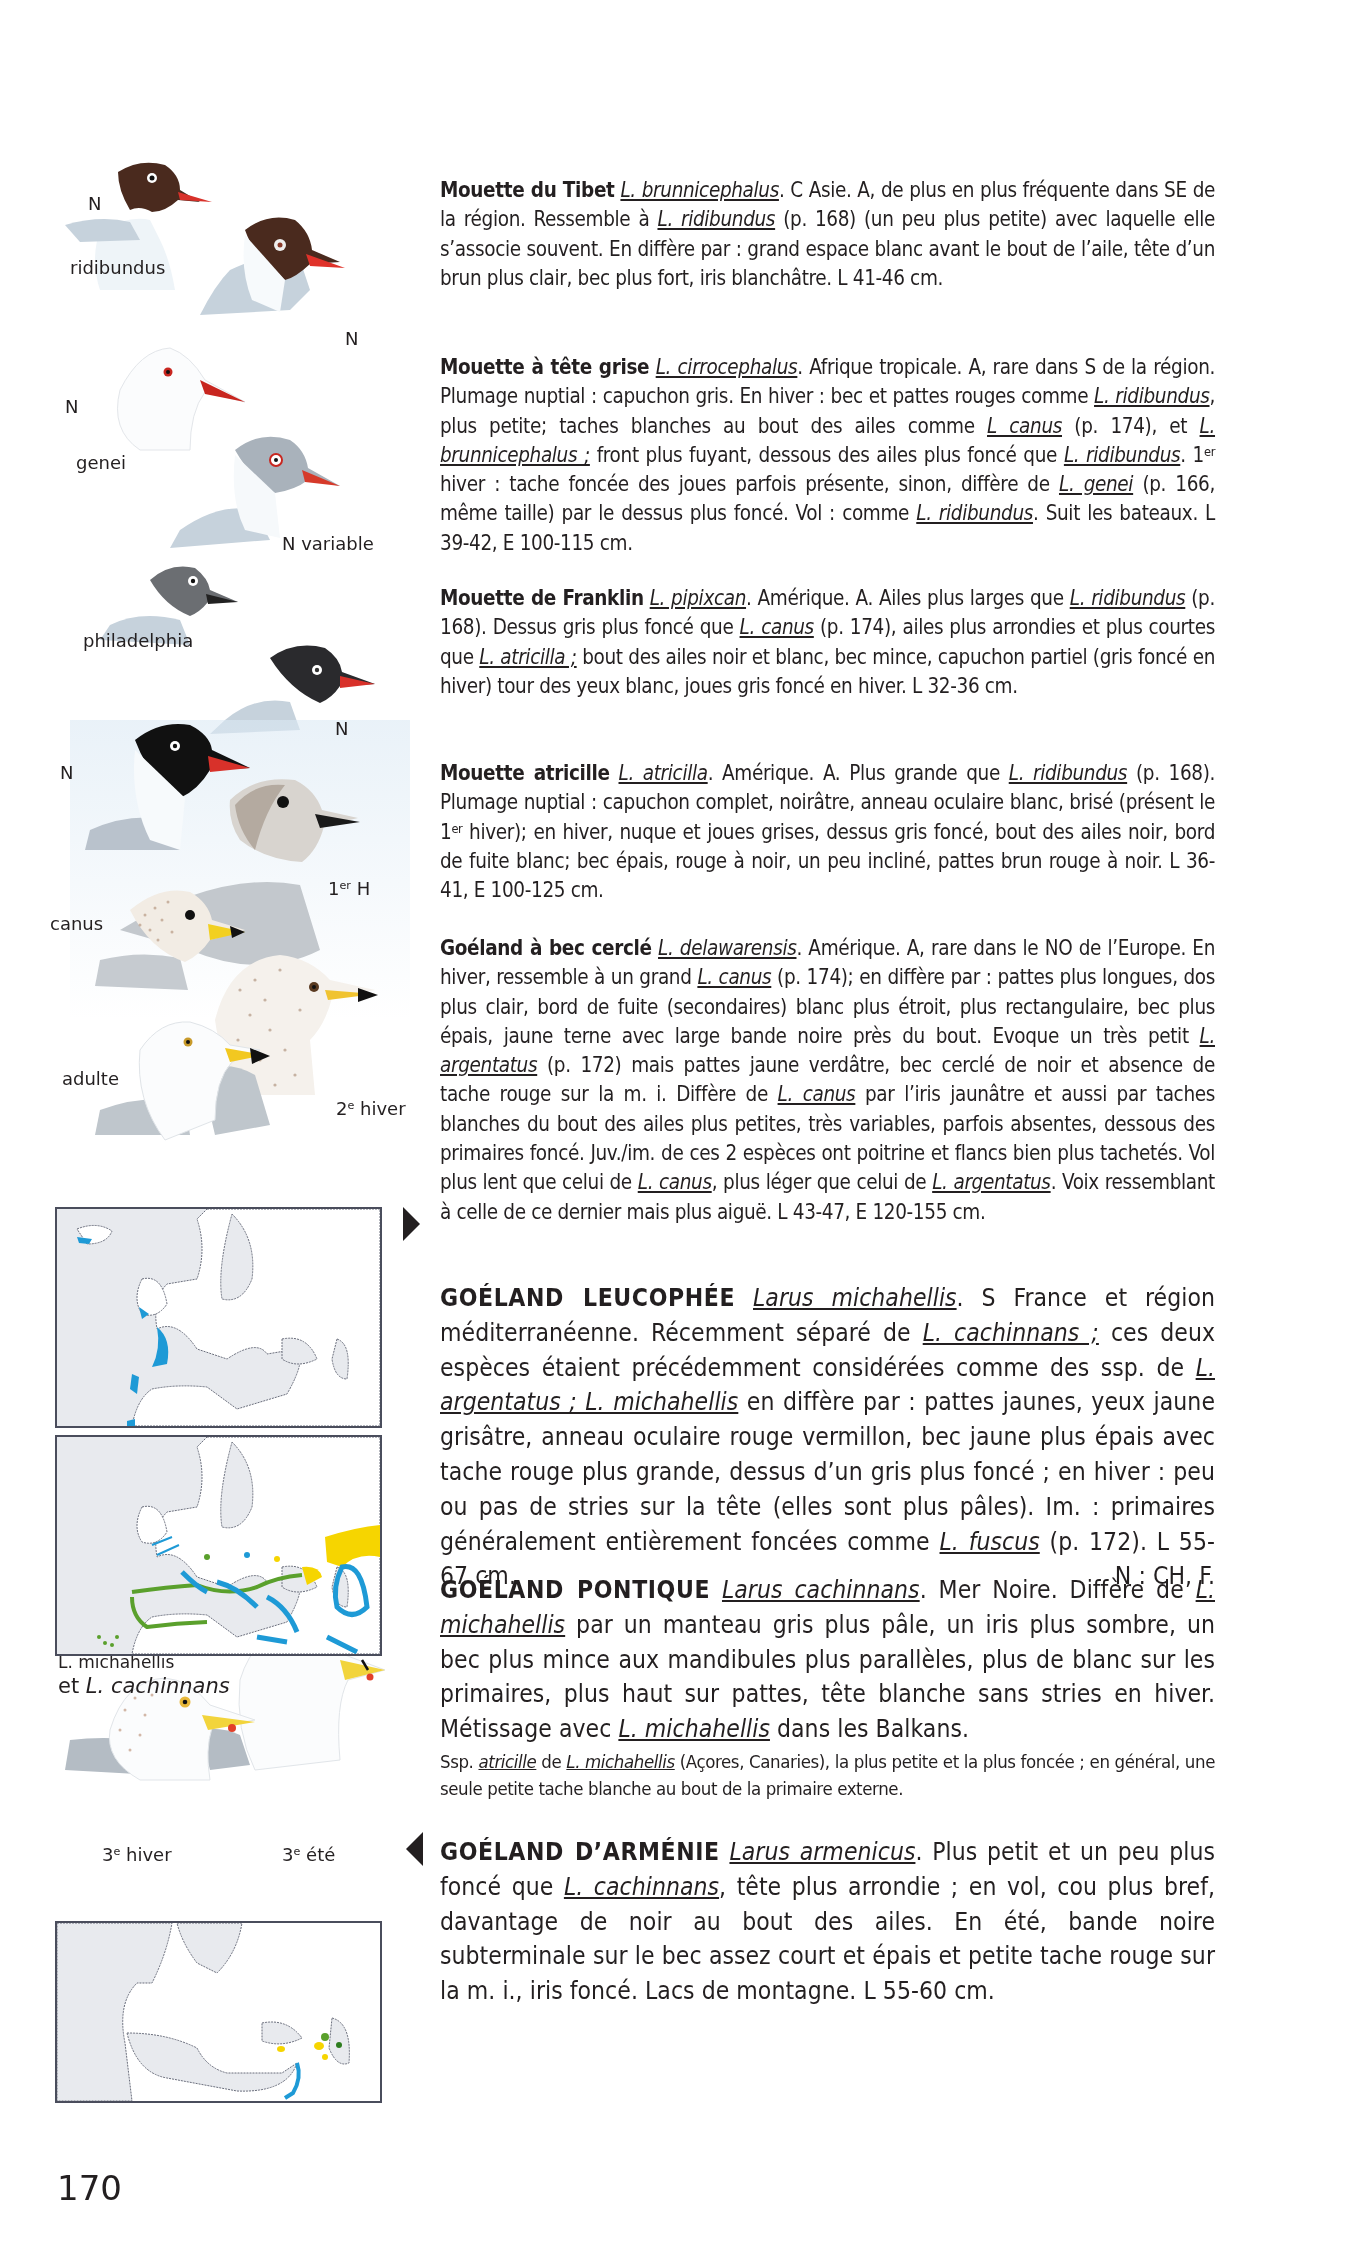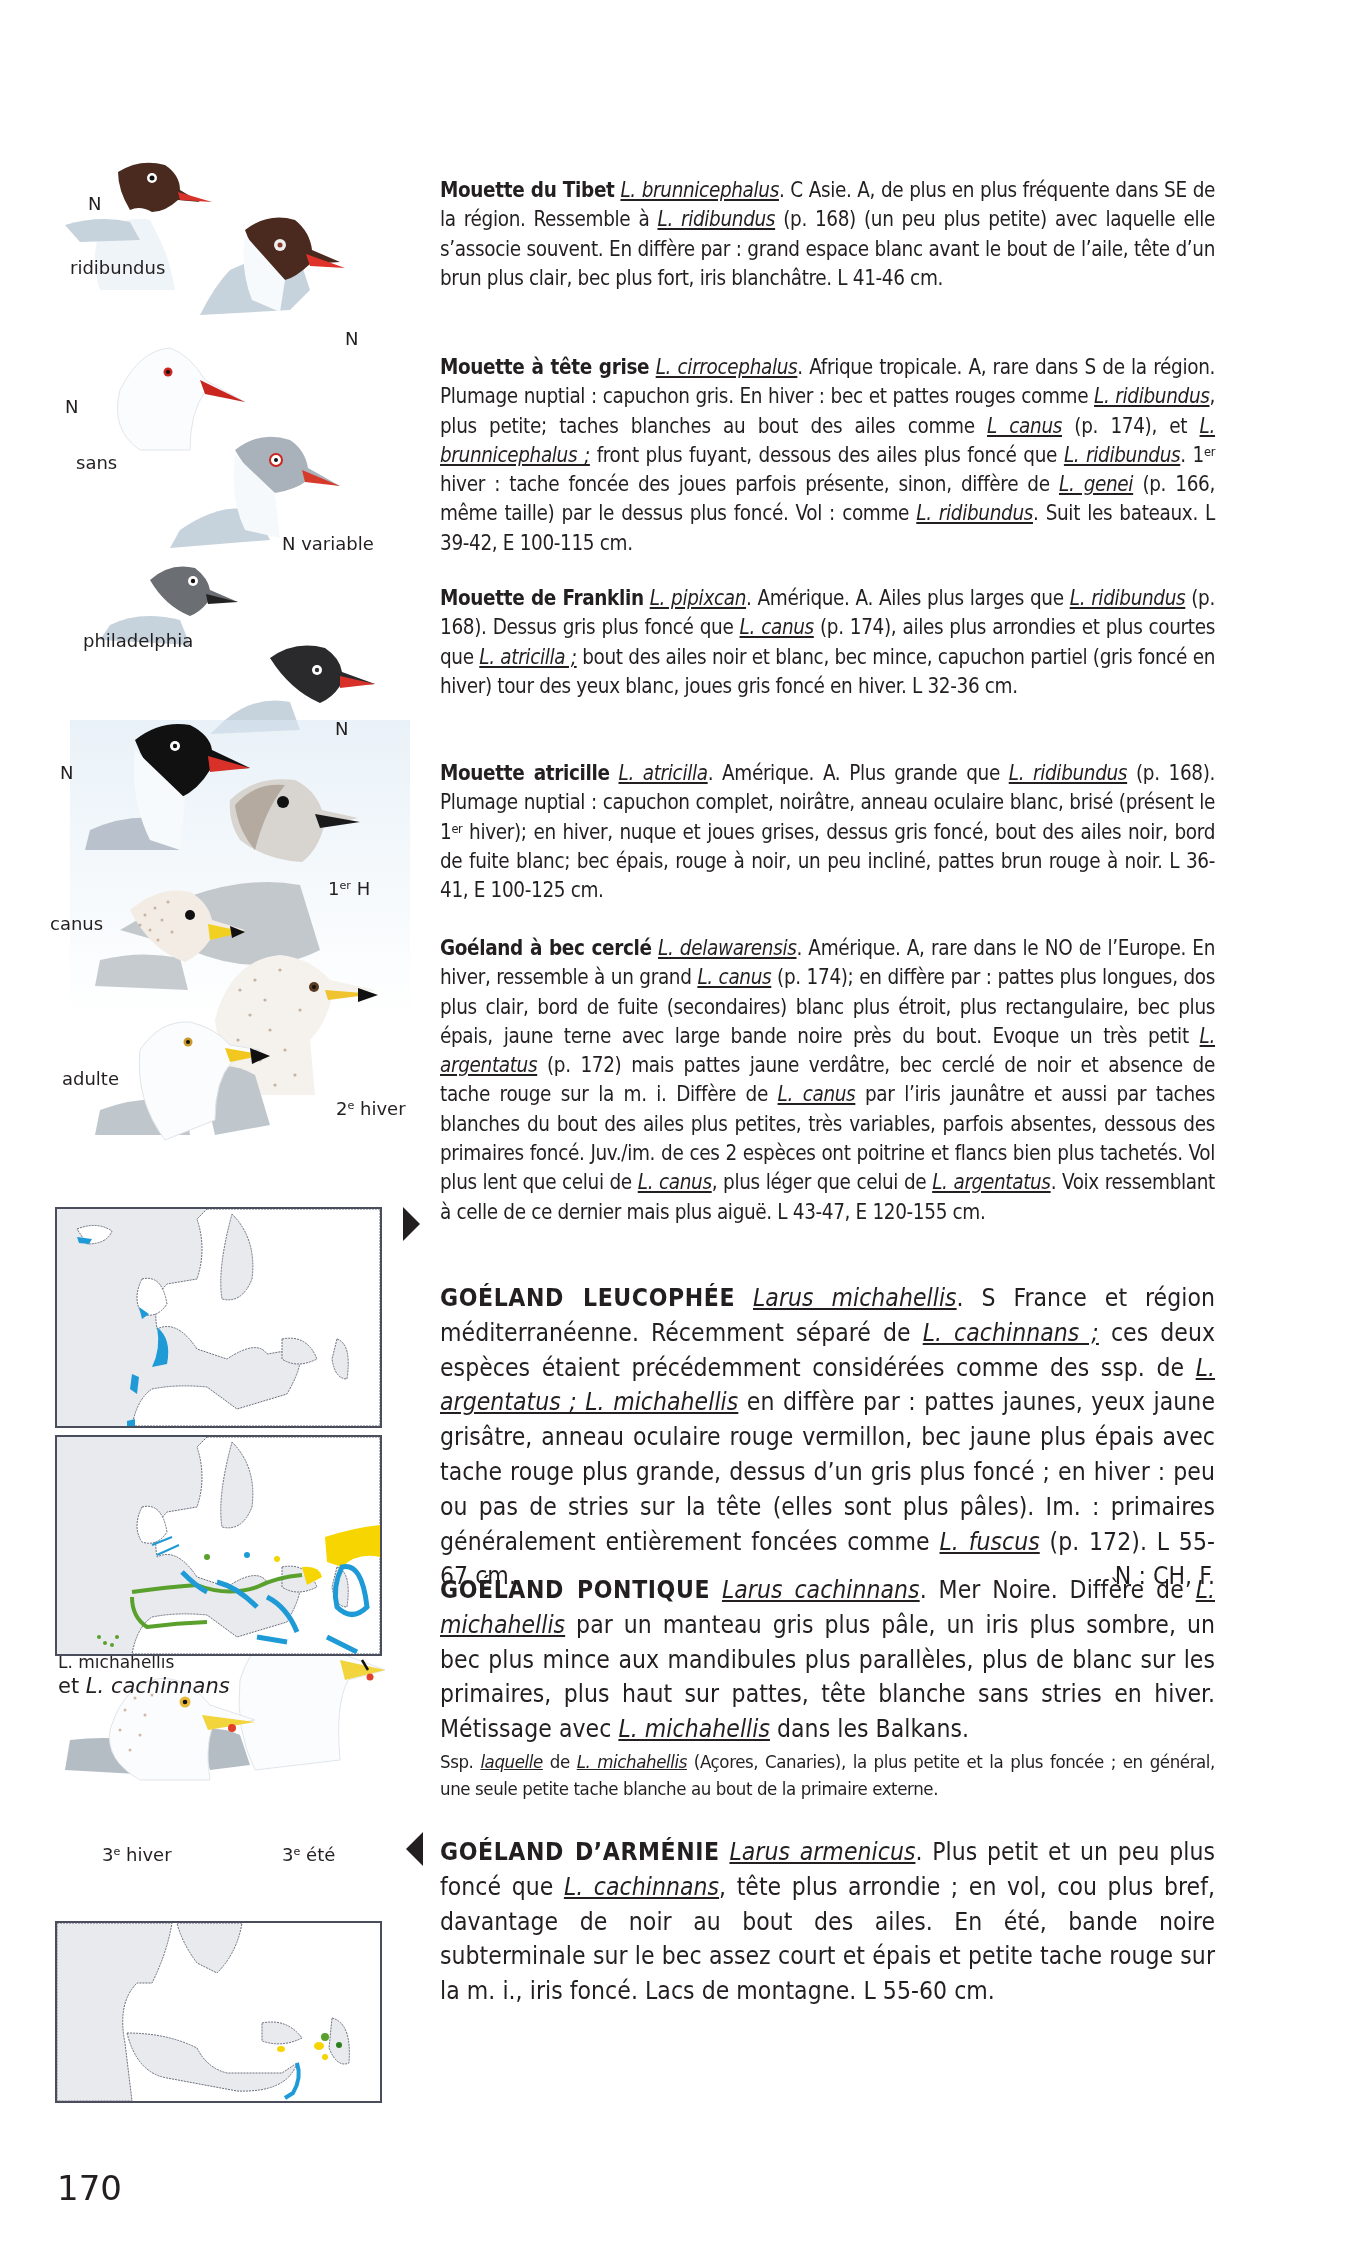--- a/index.html
+++ b/index.html
@@ -178,21 +178,21 @@
           <circle cx="145" cy="1552" r="2.3" fill="#111"></circle>
         <path d="M162 1565 L215 1572 L168 1580Z" fill="#f2d43c"></path>
         <circle cx="192" cy="1578" r="4" fill="#e2402a"></circle>
       </g>
     </svg>
 
     <span class="lbl" style="left:48px;top:43px">N</span>
     <span class="lbl it" style="left:30px;top:107px">ridibundus</span>
     <span class="lbl" style="left:305px;top:178px">N</span>
     <span class="lbl" style="left:25px;top:246px">N</span>
-    <span class="lbl it" style="left:36px;top:302px">sans</span>
+    <span class="lbl it" style="left:36px;top:302px">genei</span>
     <span class="lbl" style="left:242px;top:383px">N variable</span>
     <span class="lbl it" style="left:43px;top:480px">philadelphia</span>
     <span class="lbl" style="left:295px;top:568px">N</span>
     <span class="lbl" style="left:20px;top:612px">N</span>
     <span class="lbl" style="left:288px;top:728px"><span>1</span><sup>er</sup> <span>H</span></span>
     <span class="lbl it" style="left:10px;top:763px">canus</span>
     <span class="lbl" style="left:22px;top:918px">adulte</span>
     <span class="lbl" style="left:296px;top:948px"><span>2</span><sup>e</sup> <span>hiver</span></span>
     <span class="lbl it" style="left:18px;top:1502px;font-size:17px">L. michahellis</span>
     <span class="lbl" style="left:18px;top:1524px;font-size:21px"><span>et </span><i>L. cachinnans</i></span>
@@ -268,21 +268,21 @@
     <p class="entry" style="top:584px;margin:0"><b>Mouette de Franklin</b> <i>L. pipixcan</i><span>. Amérique. A. Ailes plus larges que </span><i>L. ridibundus</i><span> (p. 168). Dessus gris plus foncé que </span><i>L. canus</i><span> (p. 174), ailes plus arrondies et plus courtes que </span><i>L. atricilla ;</i><span> bout des ailes noir et blanc, bec mince, capuchon partiel (gris foncé en hiver) tour des yeux blanc, joues gris foncé en hiver. L 32-36 cm.</span></p>
 
     <p class="entry" style="top:759px;margin:0"><b>Mouette atricille</b> <i>L. atricilla</i><span>. Amérique. A. Plus grande que </span><i>L. ridibundus</i><span> (p. 168). Plumage nuptial : capuchon complet, noirâtre, anneau oculaire blanc, brisé (présent le 1</span><sup>er</sup><span> hiver); en hiver, nuque et joues grises, dessus gris foncé, bout des ailes noir, bord de fuite blanc; bec épais, rouge à noir, un peu incliné, pattes brun rouge à noir. L 36-41, E 100-125 cm.</span></p>
 
     <p class="entry" style="top:934px;margin:0"><b>Goéland à bec cerclé</b> <i>L. delawarensis</i><span>. Amérique. A, rare dans le NO de l’Europe. En hiver, ressemble à un grand </span><i>L. canus</i><span> (p. 174); en diffère par : pattes plus longues, dos plus clair, bord de fuite (secondaires) blanc plus étroit, plus rectangulaire, bec plus épais, jaune terne avec large bande noire près du bout. Evoque un très petit </span><i>L. argentatus</i><span> (p. 172) mais pattes jaune verdâtre, bec cerclé de noir et absence de tache rouge sur la m. i. Diffère de </span><i>L. canus</i><span> par l’iris jaunâtre et aussi par taches blanches du bout des ailes plus petites, très variables, parfois absentes, dessous des primaires foncé. Juv./im. de ces 2 espèces ont poitrine et flancs bien plus tachetés. Vol plus lent que celui de </span><i>L. canus</i><span>, plus léger que celui de </span><i>L. argentatus</i><span>. Voix ressemblant à celle de ce dernier mais plus aiguë. L 43-47, E 120-155 cm.</span></p>
 
     <p class="entry big" style="top:1281px;margin:0"><span class="caps">GOÉLAND LEUCOPHÉE</span> <i>Larus michahellis</i><span>. S France et région méditerranéenne. Récemment séparé de </span><i>L. cachinnans ;</i><span> ces deux espèces étaient précédemment considérées comme des ssp. de </span><i>L. argentatus ; L. michahellis</i><span> en diffère par : pattes jaunes, yeux jaune grisâtre, anneau oculaire rouge vermillon, bec jaune plus épais avec tache rouge plus grande, dessus d’un gris plus foncé ; en hiver : peu ou pas de stries sur la tête (elles sont plus pâles). Im. : primaires généralement entièrement foncées comme </span><i>L. fuscus</i><span> (p. 172). L 55-67 cm.</span><span style="float:right">N : CH, F.</span></p>
 
     <p class="entry big" style="top:1573px;margin:0"><span class="caps">GOÉLAND PONTIQUE</span> <i>Larus cachinnans</i><span>. Mer Noire. Diffère de </span><i>L. michahellis</i><span> par un manteau gris plus pâle, un iris plus sombre, un bec plus mince aux mandibules plus parallèles, plus de blanc sur les primaires, plus haut sur pattes, tête blanche sans stries en hiver. Métissage avec </span><i>L. michahellis</i><span> dans les Balkans.</span></p>
 
-    <p class="entry ssp" style="top:1748px;margin:0"><span>Ssp. </span><i>laquelle</i><span> de </span><i>L. michahellis</i><span> (Açores, Canaries), la plus petite et la plus foncée ; en général, une seule petite tache blanche au bout de la primaire externe.</span></p>
+    <p class="entry ssp" style="top:1748px;margin:0"><span>Ssp. </span><i>atricille</i><span> de </span><i>L. michahellis</i><span> (Açores, Canaries), la plus petite et la plus foncée ; en général, une seule petite tache blanche au bout de la primaire externe.</span></p>
 
     <p class="entry big" style="top:1835px;margin:0"><span class="caps">GOÉLAND D’ARMÉNIE</span> <i>Larus armenicus</i><span>. Plus petit et un peu plus foncé que </span><i>L. cachinnans</i><span>, tête plus arrondie ; en vol, cou plus bref, davantage de noir au bout des ailes. En été, bande noire subterminale sur le bec assez court et épais et petite tache rouge sur la m. i., iris foncé. Lacs de montagne. L 55-60 cm.</span></p>
   </div>
 
   <div class="arrow right" style="left:403px;top:1207px"></div>
   <div class="arrow left" style="left:406px;top:1832px"></div>
 
   <div class="pagenum">170</div>
 </div>
 

